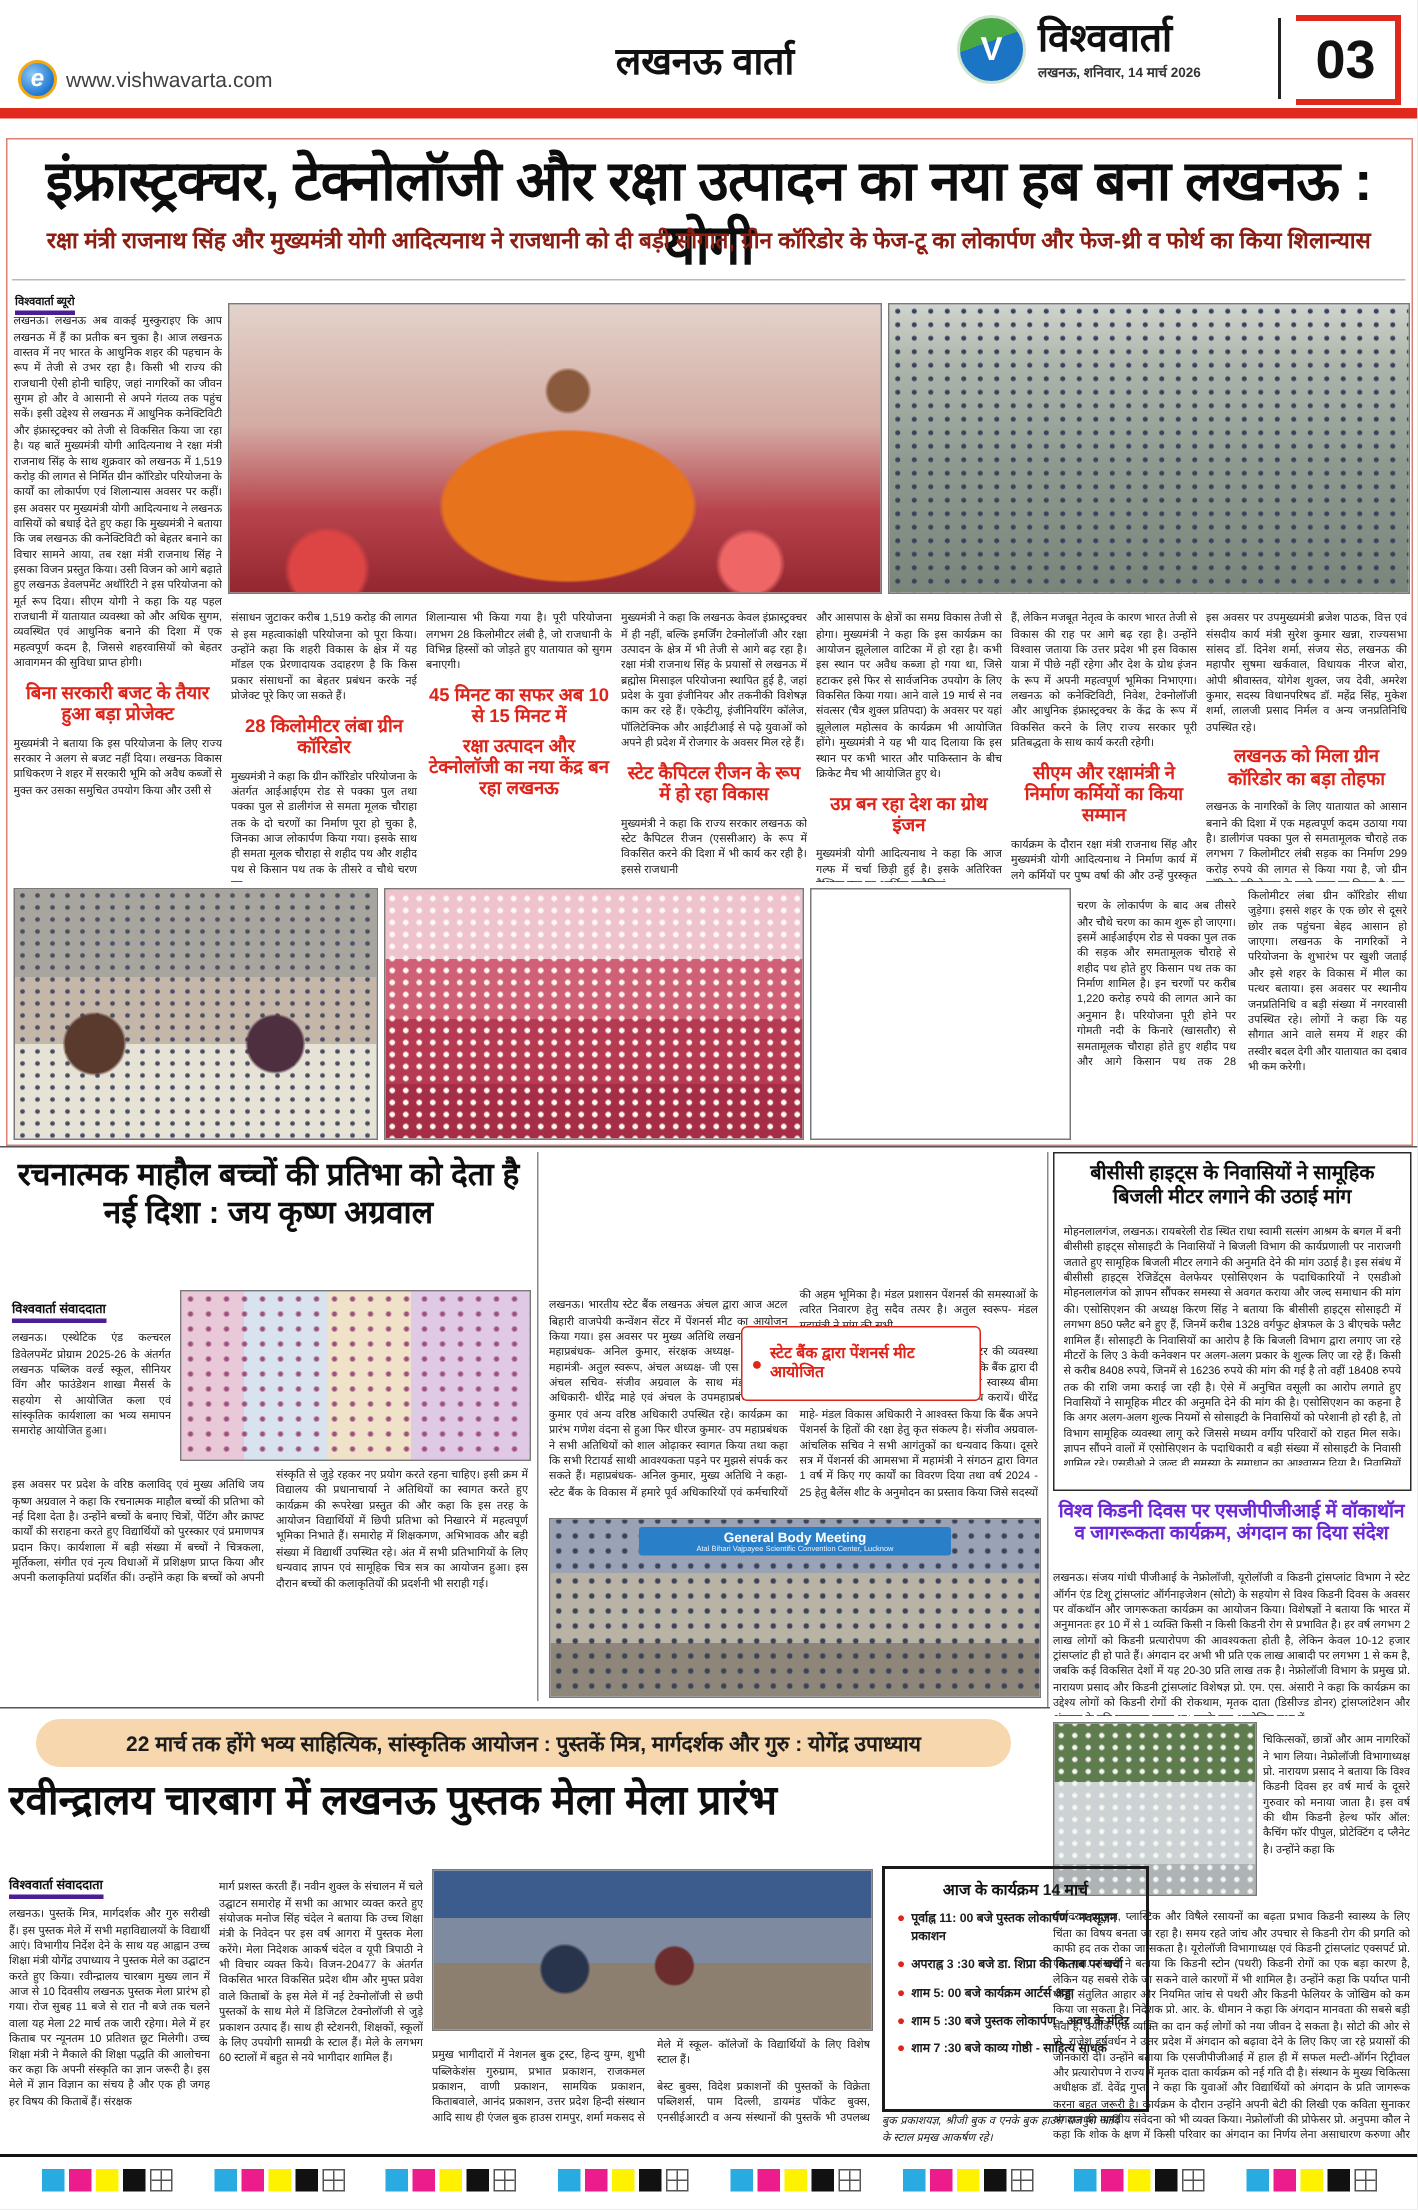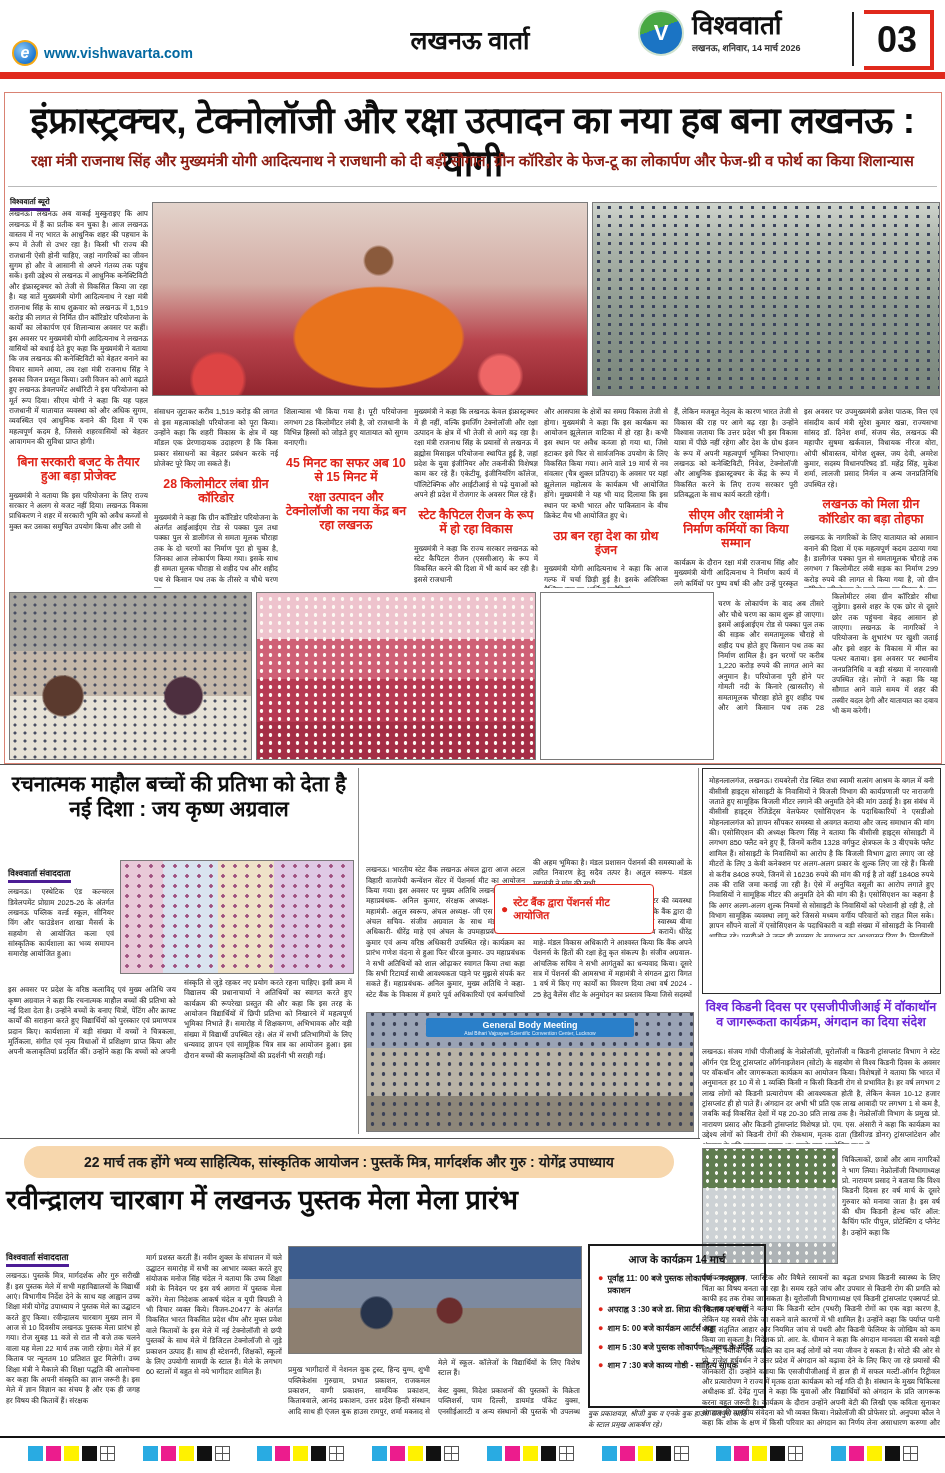--- a/index.html
+++ b/index.html
@@ -60,21 +60,21 @@
   .prog-item{display:flex;gap:4px;font-size:8.2px;font-weight:bold;line-height:1.45;margin:7px 0;color:#1c1c1c;}
   .prog-item .dot{color:#e02419;font-size:9px;line-height:1.2;}
 </style>
 </head>
 <body>
 
 <div class="page">
 
   <div class="abs" style="left:12px;top:40px;display:flex;align-items:center;gap:6px;">
     <span style="width:22px;height:22px;border-radius:50%;background:radial-gradient(circle at 35% 35%,#8ec9f5,#1e78d2 70%);color:#fff;font-weight:bold;font-style:italic;font-size:16px;display:flex;align-items:center;justify-content:center;border:2px solid #f4a814;">e</span>
-    <span style="font-size:14px;font-weight:bold;color:#0369a1;">www.vishwavarta.com</span>
+    <span style="font-size:14px;font-weight:normal;color:#404040;">www.vishwavarta.com</span>
   </div>
   <div class="abs" style="left:300px;top:22px;width:340px;text-align:center;font-size:25px;font-weight:bold;color:#111;">लखनऊ वार्ता</div>
 
   <div class="abs" style="left:638px;top:10px;display:flex;gap:8px;align-items:center;">
     <span style="width:42px;height:42px;border-radius:50%;background:linear-gradient(160deg,#49a843 0 40%,#1b74c4 40% 100%);display:flex;align-items:center;justify-content:center;color:#fff;font-weight:bold;font-size:22px;border:2px solid #cfe3cf;">V</span>
     <span>
       <span style="display:block;font-size:26px;font-weight:bold;color:#101010;line-height:1.05;">विश्ववार्ता</span>
       <span style="display:block;font-size:9px;font-weight:bold;color:#333;margin-top:2px;">लखनऊ,  शनिवार, 14 मार्च 2026</span>
     </span>
   </div>
@@ -162,20 +162,21 @@
     <span style="color:#e02419;font-weight:bold;font-size:10.5px;line-height:1.2;">स्टेट बैंक द्वारा पेंशनर्स मीट आयोजित</span>
   </div>
   <div class="ph" id="ph-gbm" style="left:366px;top:1012px;width:326px;height:118px;">
     <div style="position:absolute;left:18%;right:18%;top:5px;background:#2a7fc9;color:#fff;border-radius:2px;padding:2px 0 1px;text-align:center;">
       <span style="font-size:9px;font-weight:bold;display:block;">General Body Meeting</span>
       <span style="font-size:5px;display:block;color:#e8f1fb;">Atal Bihari Vajpayee Scientific Convention Center, Lucknow</span>
     </div>
   </div>
 
   <div class="abs" style="left:702px;top:768px;width:237px;height:224px;border:1.5px solid #2a2a2a;padding:0;">
+    <div style="margin:5px 6px 3px;text-align:center;font-size:13.2px;font-weight:800;line-height:1.2;color:#0e0e0e;">बीसीसी हाइट्स के निवासियों ने सामूहिक बिजली मीटर लगाने की उठाई मांग</div>
     <div class="bt" style="margin:0 6px;height:168px;">
       <p>मोहनलालगंज, लखनऊ। रायबरेली रोड स्थित राधा स्वामी सत्संग आश्रम के बगल में बनी बीसीसी हाइट्स सोसाइटी के निवासियों ने बिजली विभाग की कार्यप्रणाली पर नाराजगी जताते हुए सामूहिक बिजली मीटर लगाने की अनुमति देने की मांग उठाई है। इस संबंध में बीसीसी हाइट्स रेजिडेंट्स वेलफेयर एसोसिएशन के पदाधिकारियों ने एसडीओ मोहनलालगंज को ज्ञापन सौंपकर समस्या से अवगत कराया और जल्द समाधान की मांग की। एसोसिएशन की अध्यक्ष किरण सिंह ने बताया कि बीसीसी हाइट्स सोसाइटी में लगभग 850 फ्लैट बने हुए हैं, जिनमें करीब 1328 वर्गफुट क्षेत्रफल के 3 बीएचके फ्लैट शामिल हैं। सोसाइटी के निवासियों का आरोप है कि बिजली विभाग द्वारा लगाए जा रहे मीटरों के लिए 3 केवी कनेक्शन पर अलग-अलग प्रकार के शुल्क लिए जा रहे हैं। किसी से करीब 8408 रुपये, जिनमें से 16236 रुपये की मांग की गई है तो वहीं 18408 रुपये तक की राशि जमा कराई जा रही है। ऐसे में अनुचित वसूली का आरोप लगाते हुए निवासियों ने सामूहिक मीटर की अनुमति देने की मांग की है। एसोसिएशन का कहना है कि अगर अलग-अलग शुल्क नियमों से सोसाइटी के निवासियों को परेशानी हो रही है, तो विभाग सामूहिक व्यवस्था लागू करे जिससे मध्यम वर्गीय परिवारों को राहत मिल सके। ज्ञापन सौंपने वालों में एसोसिएशन के पदाधिकारी व बड़ी संख्या में सोसाइटी के निवासी शामिल रहे। एसडीओ ने जल्द ही समस्या के समाधान का आश्वासन दिया है। निवासियों ने चेतावनी दी कि समय रहते समाधान न होने पर वे आगे की रणनीति बनाकर शांतिपूर्ण प्रदर्शन करेंगे।</p>
     </div>
   </div>
 
   <div class="abs" style="left:702px;top:1000px;width:238px;text-align:center;font-size:12.6px;font-weight:800;line-height:1.22;color:#6d28d9;">विश्व किडनी दिवस पर एसजीपीजीआई में वॉकाथॉन व जागरूकता कार्यक्रम, अंगदान का दिया संदेश</div>
   <div class="abs bt" style="left:702px;top:1040px;width:238px;height:104px;">
     <p>लखनऊ। संजय गांधी पीजीआई के नेफ्रोलॉजी, यूरोलॉजी व किडनी ट्रांसप्लांट विभाग ने स्टेट ऑर्गन एंड टिशू ट्रांसप्लांट ऑर्गनाइजेशन (सोटो) के सहयोग से विश्व किडनी दिवस के अवसर पर वॉकथॉन और जागरूकता कार्यक्रम का आयोजन किया। विशेषज्ञों ने बताया कि भारत में अनुमानतः हर 10 में से 1 व्यक्ति किसी न किसी किडनी रोग से प्रभावित है। हर वर्ष लगभग 2 लाख लोगों को किडनी प्रत्यारोपण की आवश्यकता होती है, लेकिन केवल 10-12 हजार ट्रांसप्लांट ही हो पाते हैं। अंगदान दर अभी भी प्रति एक लाख आबादी पर लगभग 1 से कम है, जबकि कई विकसित देशों में यह 20-30 प्रति लाख तक है। नेफ्रोलॉजी विभाग के प्रमुख प्रो. नारायण प्रसाद और किडनी ट्रांसप्लांट विशेषज्ञ प्रो. एम. एस. अंसारी ने कहा कि कार्यक्रम का उद्देश्य लोगों को किडनी रोगों की रोकथाम, मृतक दाता (डिसीज्ड डोनर) ट्रांसप्लांटेशन और अंगदान के प्रति जागरूक करना था। इसके बाद आयोजित सभा में</p>
   </div>
   <div class="ph" id="ph-walk" style="left:702px;top:1148px;width:134px;height:114px;"></div>

